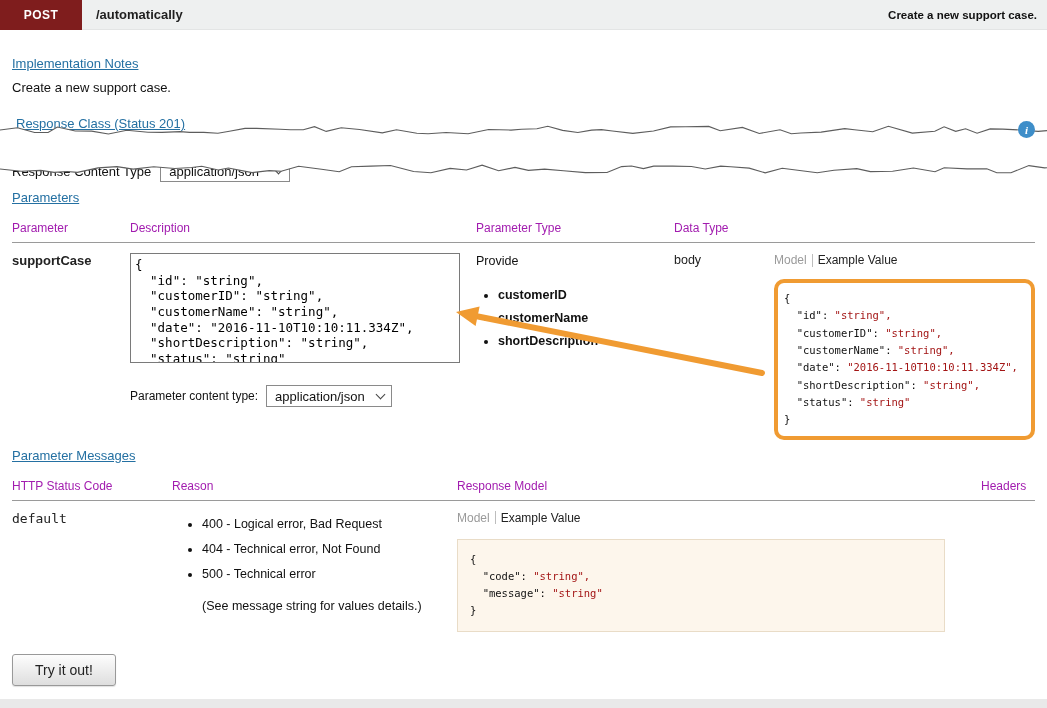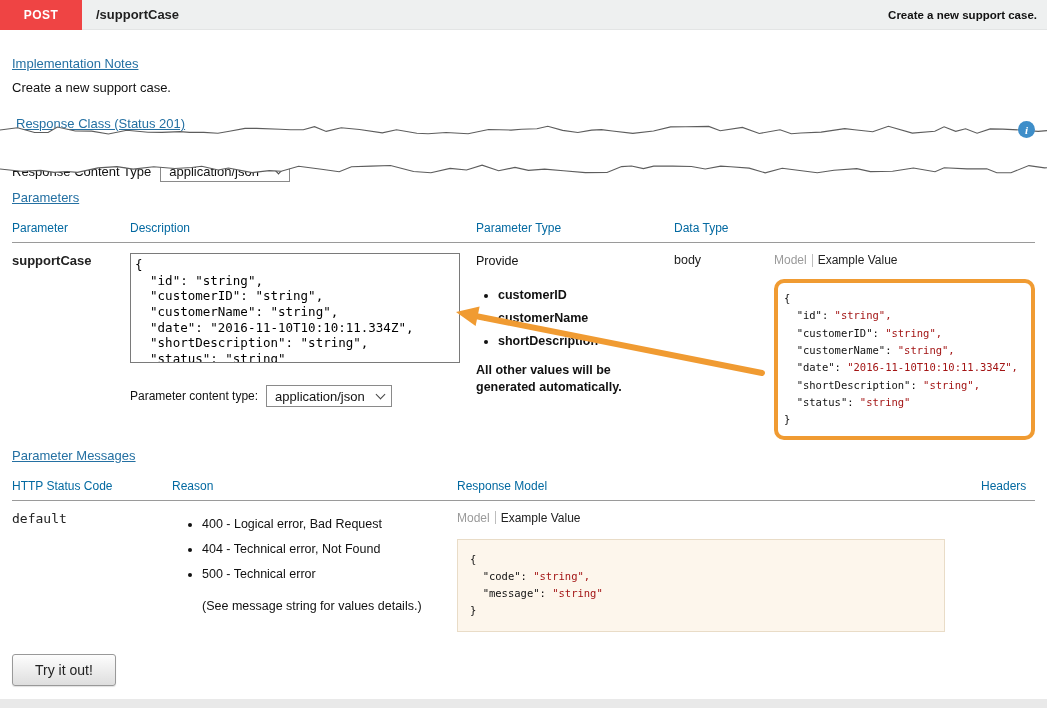--- a/index.html
+++ b/index.html
@@ -5,21 +5,21 @@
   * { margin:0; padding:0; box-sizing:border-box; }
   body { background:#fff; }
   .page {
     position:relative; width:1047px; height:708px; overflow:hidden;
     background:#ffffff; color:#222;
     font-family:"Liberation Sans", sans-serif; font-size:13px;
   }
 
   
   .topbar { height:30px; background:#eef0f0; border-bottom:1px solid #e3e5e5; display:flex; align-items:center; cursor:pointer; }
-  .method { background:#ef4444; color:#fff; font-weight:bold; font-size:12px; letter-spacing:.5px; height:30px; min-width:82px; display:flex; align-items:center; justify-content:center; }
+  .method { background:#7f1d1d; color:#fff; font-weight:bold; font-size:12px; letter-spacing:.5px; height:30px; min-width:82px; display:flex; align-items:center; justify-content:center; }
   .path   { margin-left:14px; font-weight:bold; font-size:13px; color:#1f1f1f; text-decoration:none; }
   .summary{ margin-left:auto; margin-right:10px; font-size:11.5px; font-weight:bold; color:#111; }
 
   
   .content { position:relative; padding:0 12px; }
   .sec-link { display:inline-block; color:#2470a2; text-decoration:underline; font-size:13px; cursor:pointer; }
   .imp-link { margin-top:26px; }
   .notes { margin-top:9px; font-size:13px; color:#111; }
 
   
@@ -36,21 +36,21 @@
   .select { display:inline-flex; align-items:center; justify-content:space-between; gap:10px;
     border:1px solid #8a8a8a; background:#fff; height:22px; padding:0 7px 0 8px;
     font-size:13px; min-width:130px; cursor:pointer; color:#111; }
   .chev { width:7px; height:7px; border-right:1.5px solid #444; border-bottom:1.5px solid #444;
     transform:rotate(45deg); margin-top:-4px; flex:0 0 auto; }
 
   
   .ptable { margin-top:8px; }
   .prow { display:grid; grid-template-columns:118px 346px 198px 100px 1fr; }
   .rrow { display:grid; grid-template-columns:160px 285px 498px 1fr; }
-  .thead { border-bottom:1px solid #9a9a9a; padding-bottom:7px; margin-top:16px; color:#0369a1; font-size:12px; }
+  .thead { border-bottom:1px solid #9a9a9a; padding-bottom:7px; margin-top:16px; color:#a21caf; font-size:12px; }
   .tbody { padding-top:10px; padding-bottom:8px; }
   .pname { font-weight:bold; font-size:13px; }
 
   textarea.pvalue { width:330px; height:110px; font:12.5px/1.25 "DejaVu Sans Mono", monospace;
     padding:3px 4px; border:1px solid #7a7a7a; resize:none; overflow-y:scroll; background:#fff; color:#000; }
   textarea.pvalue::-webkit-scrollbar { width:17px; }
   textarea.pvalue::-webkit-scrollbar-track { background:#f1f1f1; border-left:1px solid #d9d9d9; }
   textarea.pvalue::-webkit-scrollbar-thumb { background:#c9c9c9; border:1px solid #a9a9a9; }
   .ct-row { margin-top:19px; display:flex; align-items:center; gap:8px; font-size:12px; color:#111; }
   .ct-row .select { min-width:126px; }
@@ -88,21 +88,21 @@
   .annotation-arrow { position:absolute; left:0; top:0; width:1047px; height:708px; pointer-events:none; z-index:6; }
   .footer-bar { position:absolute; left:0; bottom:0; width:100%; height:9px; background:#e9e9e9; }
 </style>
 </head>
 <body>
 
 <div class="page">
 
   <header class="topbar">
     <span class="method">POST</span>
-    <a class="path">/supportCase</a>
+    <a class="path">/automatically</a>
     <span class="summary">Create a new support case.</span>
   </header>
 
   <main class="content">
 
     <a class="sec-link imp-link">Implementation Notes</a>
     <p class="notes">Create a new support case.</p>
 
     <div class="torn-zone">
       <a class="sec-link rc-link">Response Class (Status 201)</a>
@@ -159,21 +159,20 @@
           </div>
         </div>
 
         <div class="c-desc">
           <p class="intro">Provide</p>
           <ul>
             <li>customerID</li>
             <li>customerName</li>
             <li>shortDescription</li>
           </ul>
-          <p class="note">All other values will be generated automatically.</p>
         </div>
 
         <div class="c-ptype">
           <span>body</span>
         </div>
 
         <div>
           <div class="tabs">
             <span class="tab-off">Model</span>
             <span class="tabsep"></span>

